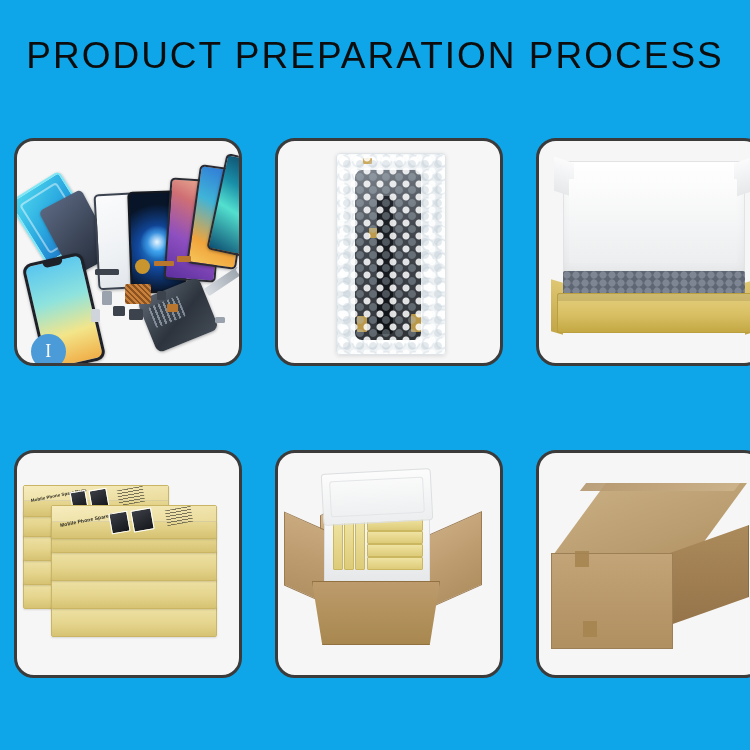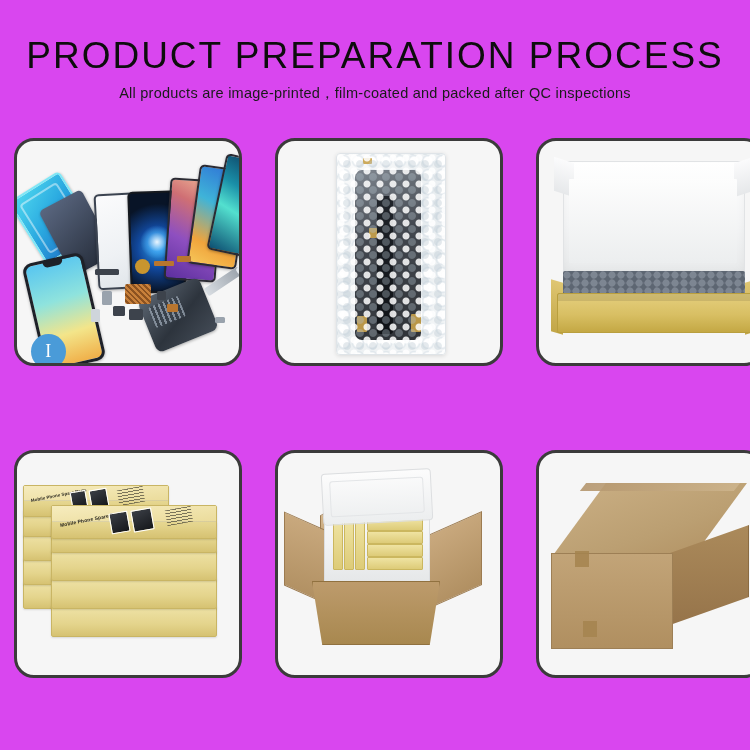--- a/index.html
+++ b/index.html
@@ -12,21 +12,21 @@
     width: 750px;
     height: 750px;
     overflow: hidden;
     font-family: "Liberation Sans", sans-serif;
     -webkit-font-smoothing: antialiased;
   }
   .page {
     position: relative;
     width: 750px;
     height: 750px;
-    background: #d946ef;
+    background: #0ea5e9;
   }
 
   
   .header {
     position: absolute;
     left: 0;
     top: 34px;
     width: 750px;
     text-align: center;
   }
@@ -421,21 +421,20 @@
     opacity: .85;
   }
 </style>
 </head>
 <body>
 
 <div class="page">
 
   <div class="header">
     <div class="title">PRODUCT PREPARATION PROCESS</div>
-    <div class="subtitle">All products are image-printed，film-coated and packed after QC inspections</div>
   </div>
 
   <div class="grid">
 
     <div class="panel p1">
       <div class="stage">
         <div class="ph a"></div>
         <div class="ph b"></div>
         <div class="ph c"></div>
         <div class="ph d"></div>

